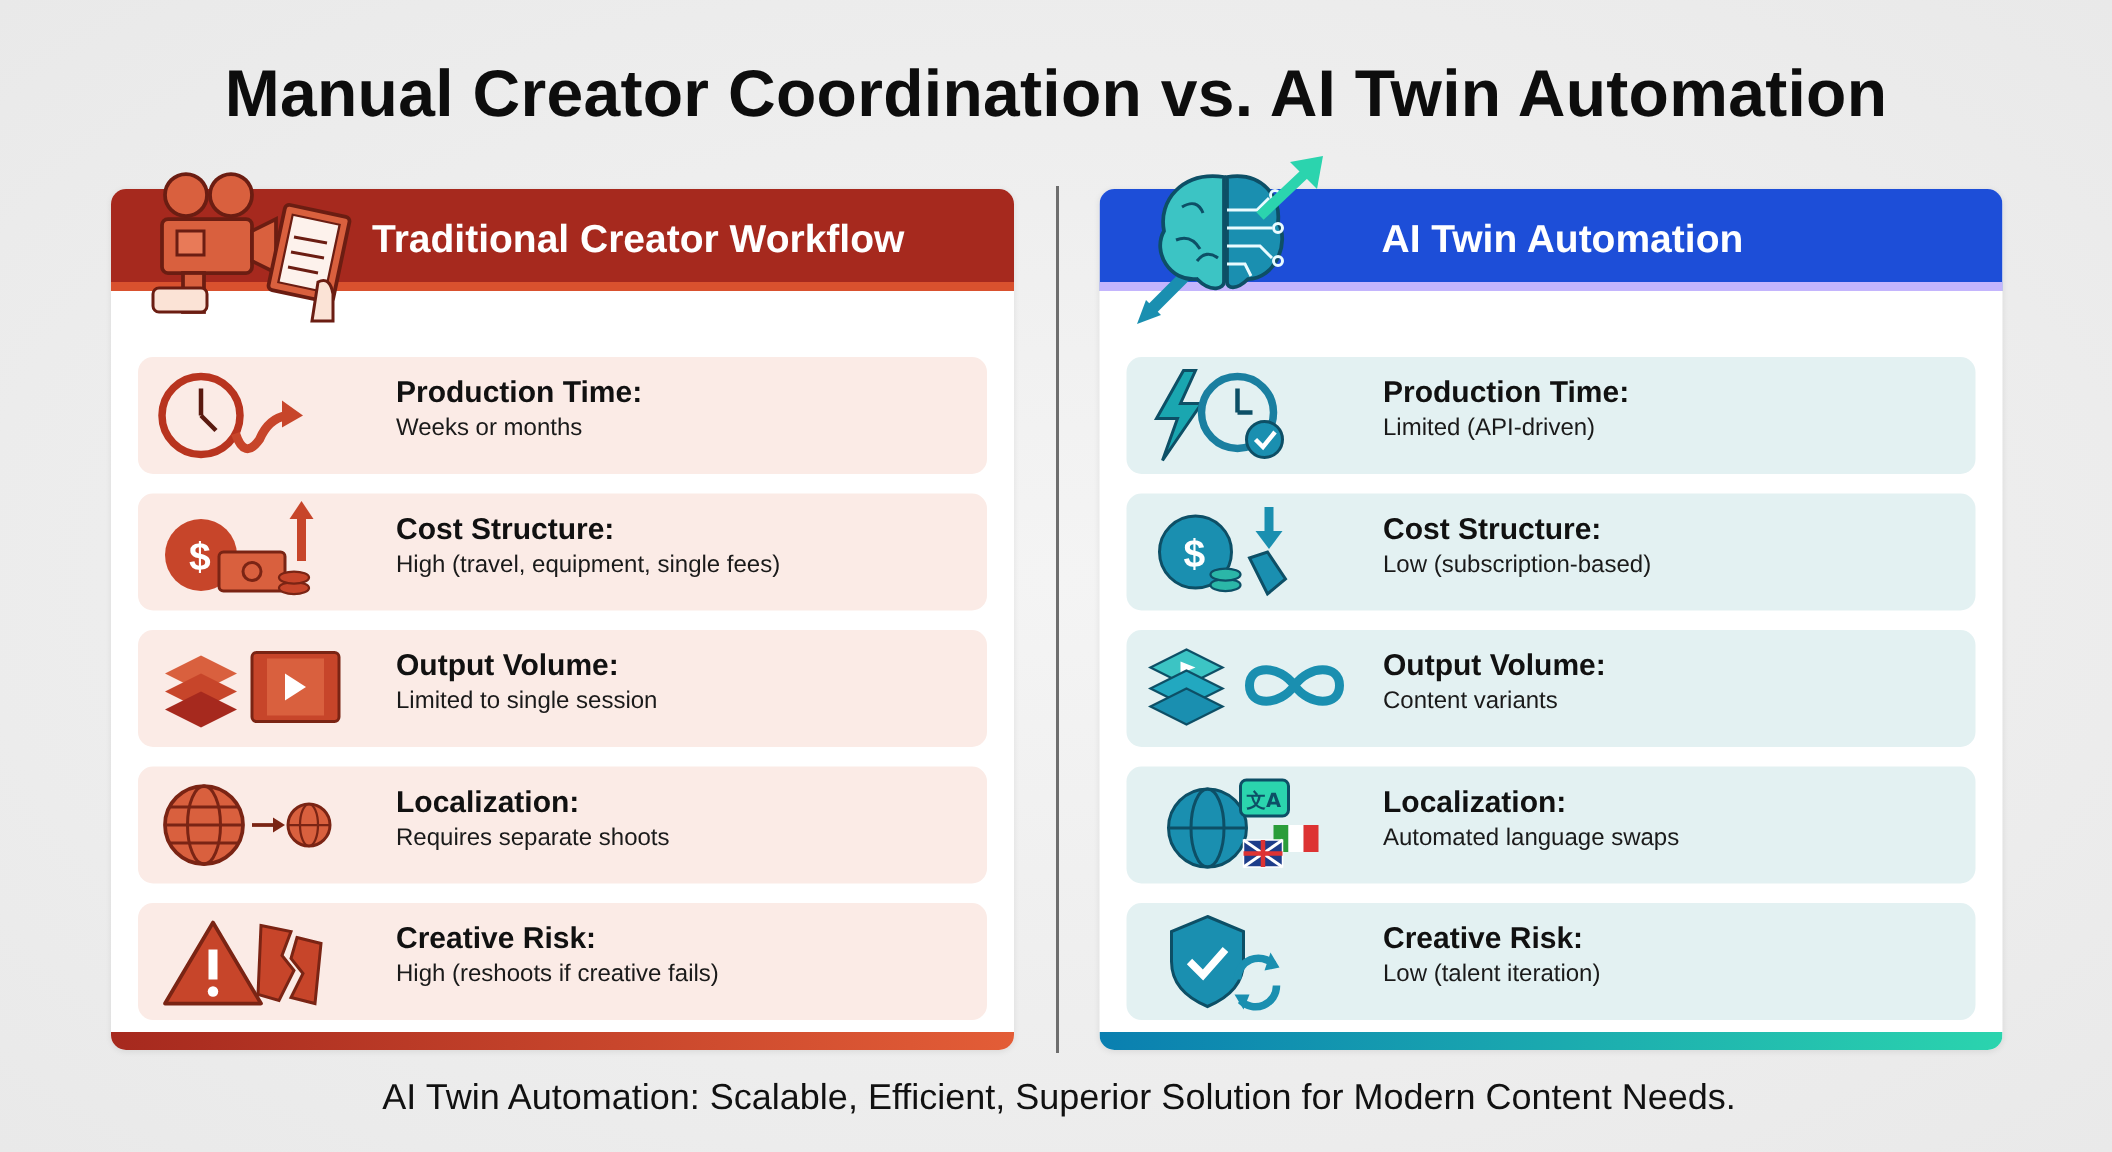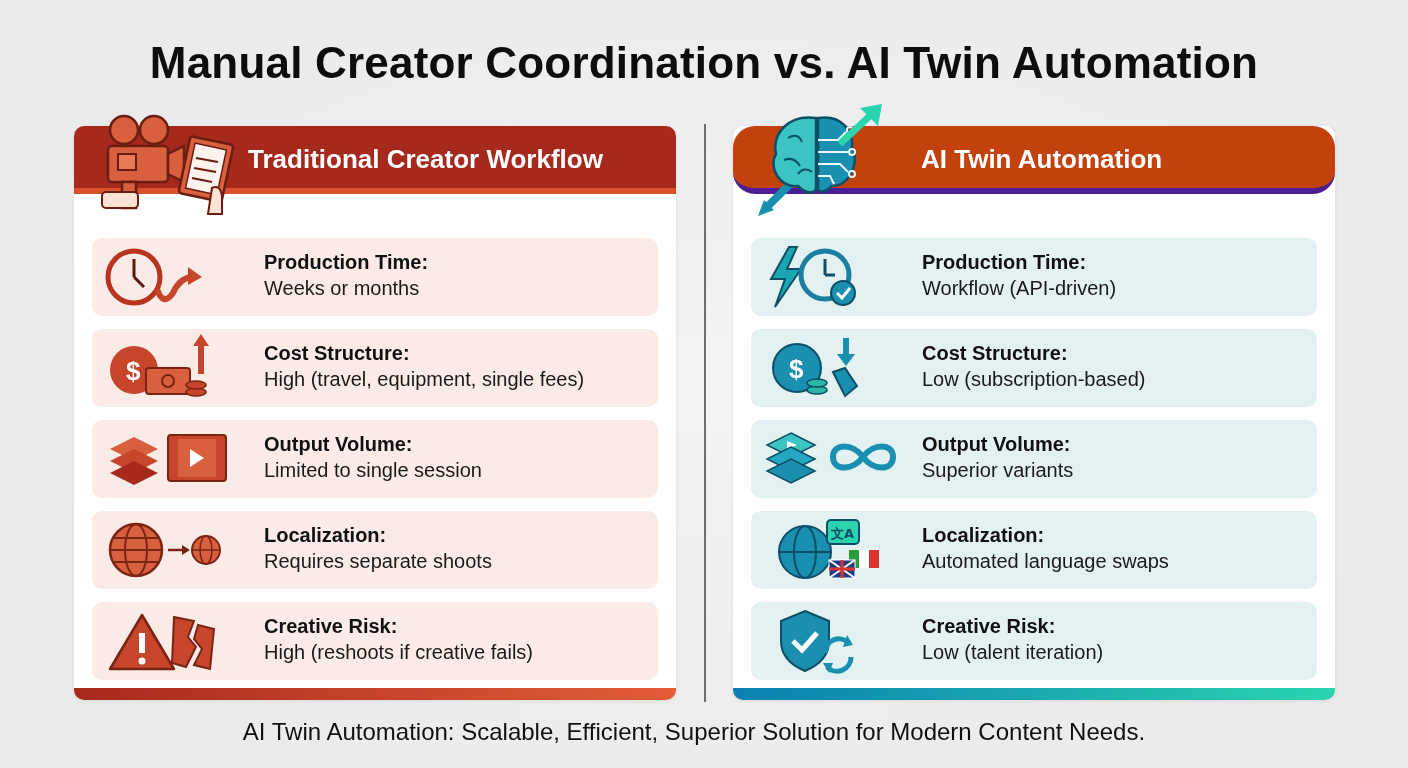--- a/index.html
+++ b/index.html
@@ -22,21 +22,21 @@
     background:#fff; border-radius:10px; overflow:hidden;
     box-shadow:0 1px 4px rgba(0,0,0,0.08);
   }
   .panel.left { left:74px; }
   .panel.right { left:733px; }
   .panel-header {
     height:62px; position:relative;
     display:flex; align-items:center;
   }
   .left .panel-header { background:#a6291e; border-bottom:6px solid #d9512e; }
-  .right .panel-header { background:#c2410c; border-bottom:6px solid #4c1d95;border-radius:22px; }
+  .right .panel-header { background:#1d4ed8; border-bottom:6px solid #c4b5fd; }
   .panel-header .h-title {
     color:#fff; font-size:26px; font-weight:700; position:absolute; top:18px;text-align:center;
   }
   .left .h-title { left:174px; }
   .right .h-title { left:188px; }
   .panel-footer {
     position:absolute; bottom:0; left:0; right:0; height:12px;
   }
   .left .panel-footer { background:linear-gradient(90deg,#a6291e,#e35d37); }
   .right .panel-footer { background:linear-gradient(90deg,#0a7fb0,#2bd4ae); }
@@ -46,25 +46,25 @@
   }
   .left .row { background:#fbebe6; }
   .right .row { background:#e3f1f2; }
   .row .icon {
     position:absolute; left:10px; top:5px; width:140px; height:68px;
   }
   .row .label {
     position:absolute; left:172px; top:13px; font-size:20px; font-weight:700; color:#111;
   }
   .row .value {
-    position:absolute; left:172px; top:39px; font-size:20px; color:#1a1a1a;
+    position:absolute; left:172px; top:39px; font-size:16px; color:#1a1a1a;
   }
   .right .row .label, .right .row .value { left:171px; }
   .tagline {
-    position:absolute; left:0; top:718px; width:1388px; text-align:center;
+    position:absolute; left:12px; top:718px; width:1388px; text-align:center;
     font-size:24px; color:#111;
   }
 </style>
 </head>
 <body>
 
 <div class="title">Manual Creator Coordination vs. AI Twin Automation</div>
 
 <div class="divider"></div>
 
@@ -165,21 +165,21 @@
     <div class="row">
       <svg class="icon" viewBox="0 0 140 68">
         <polygon points="28,4 10,36 24,36 14,64 40,26 26,26 36,4" fill="#1aa6b0" stroke="#0d4f66" stroke-width="2"></polygon>
         <circle cx="64" cy="32" r="24" fill="none" stroke="#1a7fa0" stroke-width="5"></circle>
         <line x1="64" y1="32" x2="64" y2="16" stroke="#0d4f66" stroke-width="3"></line>
         <line x1="64" y1="32" x2="74" y2="32" stroke="#0d4f66" stroke-width="3"></line>
         <circle cx="82" cy="50" r="12" fill="#1a8fb0" stroke="#0d4f66" stroke-width="2"></circle>
         <polyline points="76,50 81,55 89,45" fill="none" stroke="#fff" stroke-width="3"></polyline>
       </svg>
       <span class="label">Production Time:</span>
-      <span class="value">Workflow (API-driven)</span>
+      <span class="value">Limited (API-driven)</span>
     </div>
     <div class="row">
       <svg class="icon" viewBox="0 0 140 68">
         <circle cx="36" cy="34" r="24" fill="#1a8fb0" stroke="#0d4f66" stroke-width="2"></circle>
         <text x="28" y="44" font-size="26" font-weight="700" fill="#fff" font-family="Liberation Sans, sans-serif">$</text>
         <ellipse cx="56" cy="56" rx="10" ry="4" fill="#2bb7a8" stroke="#0d4f66" stroke-width="1.5"></ellipse>
         <ellipse cx="56" cy="49" rx="10" ry="4" fill="#2bb7a8" stroke="#0d4f66" stroke-width="1.5"></ellipse>
         <polygon points="72,38 84,34 96,52 84,62" fill="#1a8fb0" stroke="#0d4f66" stroke-width="2"></polygon>
         <rect x="82" y="4" width="6" height="18" fill="#1a8fb0"></rect>
         <polygon points="76,20 85,32 94,20" fill="#1a8fb0"></polygon>
@@ -189,21 +189,21 @@
     </div>
     <div class="row">
       <svg class="icon" viewBox="0 0 140 68">
         <polygon points="30,8 54,20 30,32 6,20" fill="#3cc4c4" stroke="#0d4f66" stroke-width="1.5"></polygon>
         <polygon points="26,16 36,20 26,24" fill="#fff"></polygon>
         <polygon points="30,22 54,34 30,46 6,34" fill="#22a8c0" stroke="#0d4f66" stroke-width="1.5"></polygon>
         <polygon points="30,34 54,46 30,58 6,46" fill="#1a8fb0" stroke="#0d4f66" stroke-width="1.5"></polygon>
         <path d="M72 32 c0 -14 20 -14 30 0 c10 14 30 14 30 0 c0 -14 -20 -14 -30 0 c-10 14 -30 14 -30 0 z" fill="none" stroke="#1a8fb0" stroke-width="6"></path>
       </svg>
       <span class="label">Output Volume:</span>
-      <span class="value">Superior variants</span>
+      <span class="value">Content variants</span>
     </div>
     <div class="row">
       <svg class="icon" viewBox="0 0 140 68">
         <circle cx="44" cy="36" r="26" fill="#1a8fb0" stroke="#0d4f66" stroke-width="2"></circle>
         <ellipse cx="44" cy="36" rx="11" ry="26" fill="none" stroke="#0d4f66" stroke-width="2"></ellipse>
         <line x1="18" y1="36" x2="70" y2="36" stroke="#0d4f66" stroke-width="2"></line>
         <rect x="66" y="4" width="32" height="24" rx="4" fill="#2bd4ae" stroke="#0d4f66" stroke-width="2"></rect>
         <text x="70" y="22" font-size="13" font-weight="700" fill="#0d4f66" font-family="DejaVu Sans, sans-serif">文A</text>
         <rect x="88" y="34" width="10" height="18" fill="#2a9d3a"></rect>
         <rect x="98" y="34" width="10" height="18" fill="#fff"></rect>

